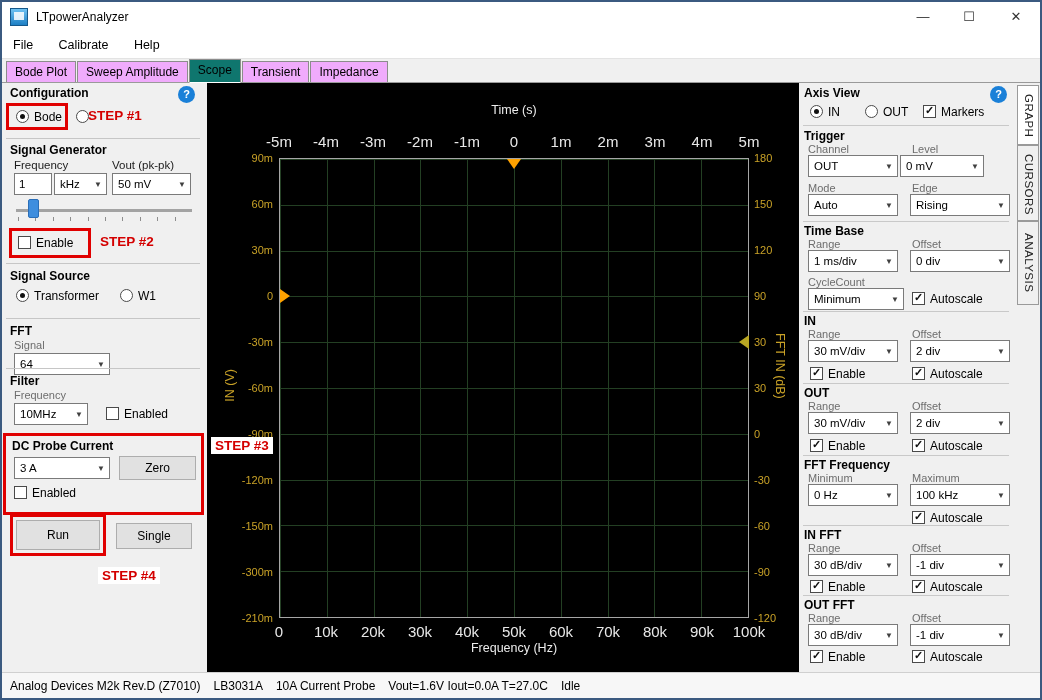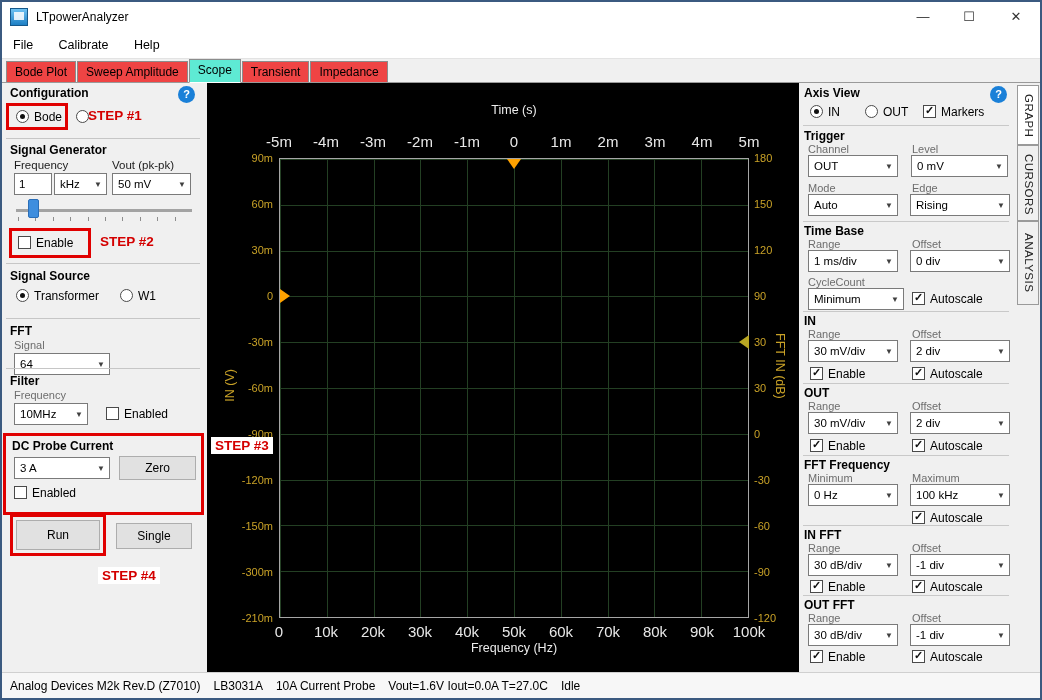--- a/index.html
+++ b/index.html
@@ -20,23 +20,23 @@
   .winbtn.min { left:898px; } .winbtn.max { left:944px; } .winbtn.close { left:990px; width:48px; }
 
   
   .menubar { position:absolute; left:0; top:30px; width:1038px; height:27px; background:#ffffff;
              border-bottom:1px solid #e3e3e3; }
   .menu-item { display:inline-block; padding:6px 11px 0 11px; font-size:12.5px; height:27px; }
 
   
   .tabbar { position:absolute; left:0; top:57px; width:1038px; height:24px; background:#f0f0f0;
             border-bottom:1px solid #9a9a9a; display:flex; align-items:flex-end; padding-left:4px; }
-  .tab { border:1px solid #8c8c8c; border-bottom:none; background:#ef4444; font-size:12px;
+  .tab { border:1px solid #8c8c8c; border-bottom:none; background:#f0abfc; font-size:12px;
          padding:3px 8px; height:21px; margin-right:1px; white-space:nowrap; }
-  .tab.active { background:#5eead4; height:24px; margin-bottom:-1px; border-bottom:1px solid #fff;
+  .tab.active { background:#0f766e; height:24px; margin-bottom:-1px; border-bottom:1px solid #fff;
                 z-index:3; position:relative; }
 
   
   .panel-title { position:absolute; font-weight:bold; font-size:12px; }
   .sub-label { position:absolute; font-size:11px; color:#6d6d6d; }
   .plain-label { position:absolute; font-size:11.5px; color:#1c1c1c; }
   .combo { position:absolute; height:22px; background:#fff; border:1px solid #7a7a7a; }
   .combo .val { position:absolute; left:5px; top:4px; font-size:11.5px; white-space:nowrap; }
   .combo .arr { position:absolute; right:4px; top:6px; font-size:8px; color:#404040; }
   .textbox { position:absolute; height:22px; background:#fff; border:1px solid #7a7a7a;
@@ -273,21 +273,21 @@
     <label class="cb checked" style="left:124px;top:22px"><span class="box"></span><span>Markers</span></label>
     <div class="rsep" style="top:42px"></div>
 
     <div class="panel-title" style="left:5px;top:46px">Trigger</div>
     <div class="sub-label" style="left:9px;top:60px">Channel</div>
     <div class="sub-label" style="left:113px;top:60px">Level</div>
     <span class="combo" style="left:9px;top:72px;width:90px">
         <span class="val">OUT</span>
         <span class="arr">▼</span>
       </span>
-    <span class="combo" style="left:112px;top:72px;width:97px">
+    <span class="combo" style="left:101px;top:72px;width:84px">
         <span class="val">0 mV</span>
         <span class="arr">▼</span>
       </span>
     <div class="sub-label" style="left:9px;top:99px">Mode</div>
     <div class="sub-label" style="left:113px;top:99px">Edge</div>
     <span class="combo" style="left:9px;top:111px;width:90px">
         <span class="val">Auto</span>
         <span class="arr">▼</span>
       </span>
     <span class="combo" style="left:111px;top:111px;width:100px">

